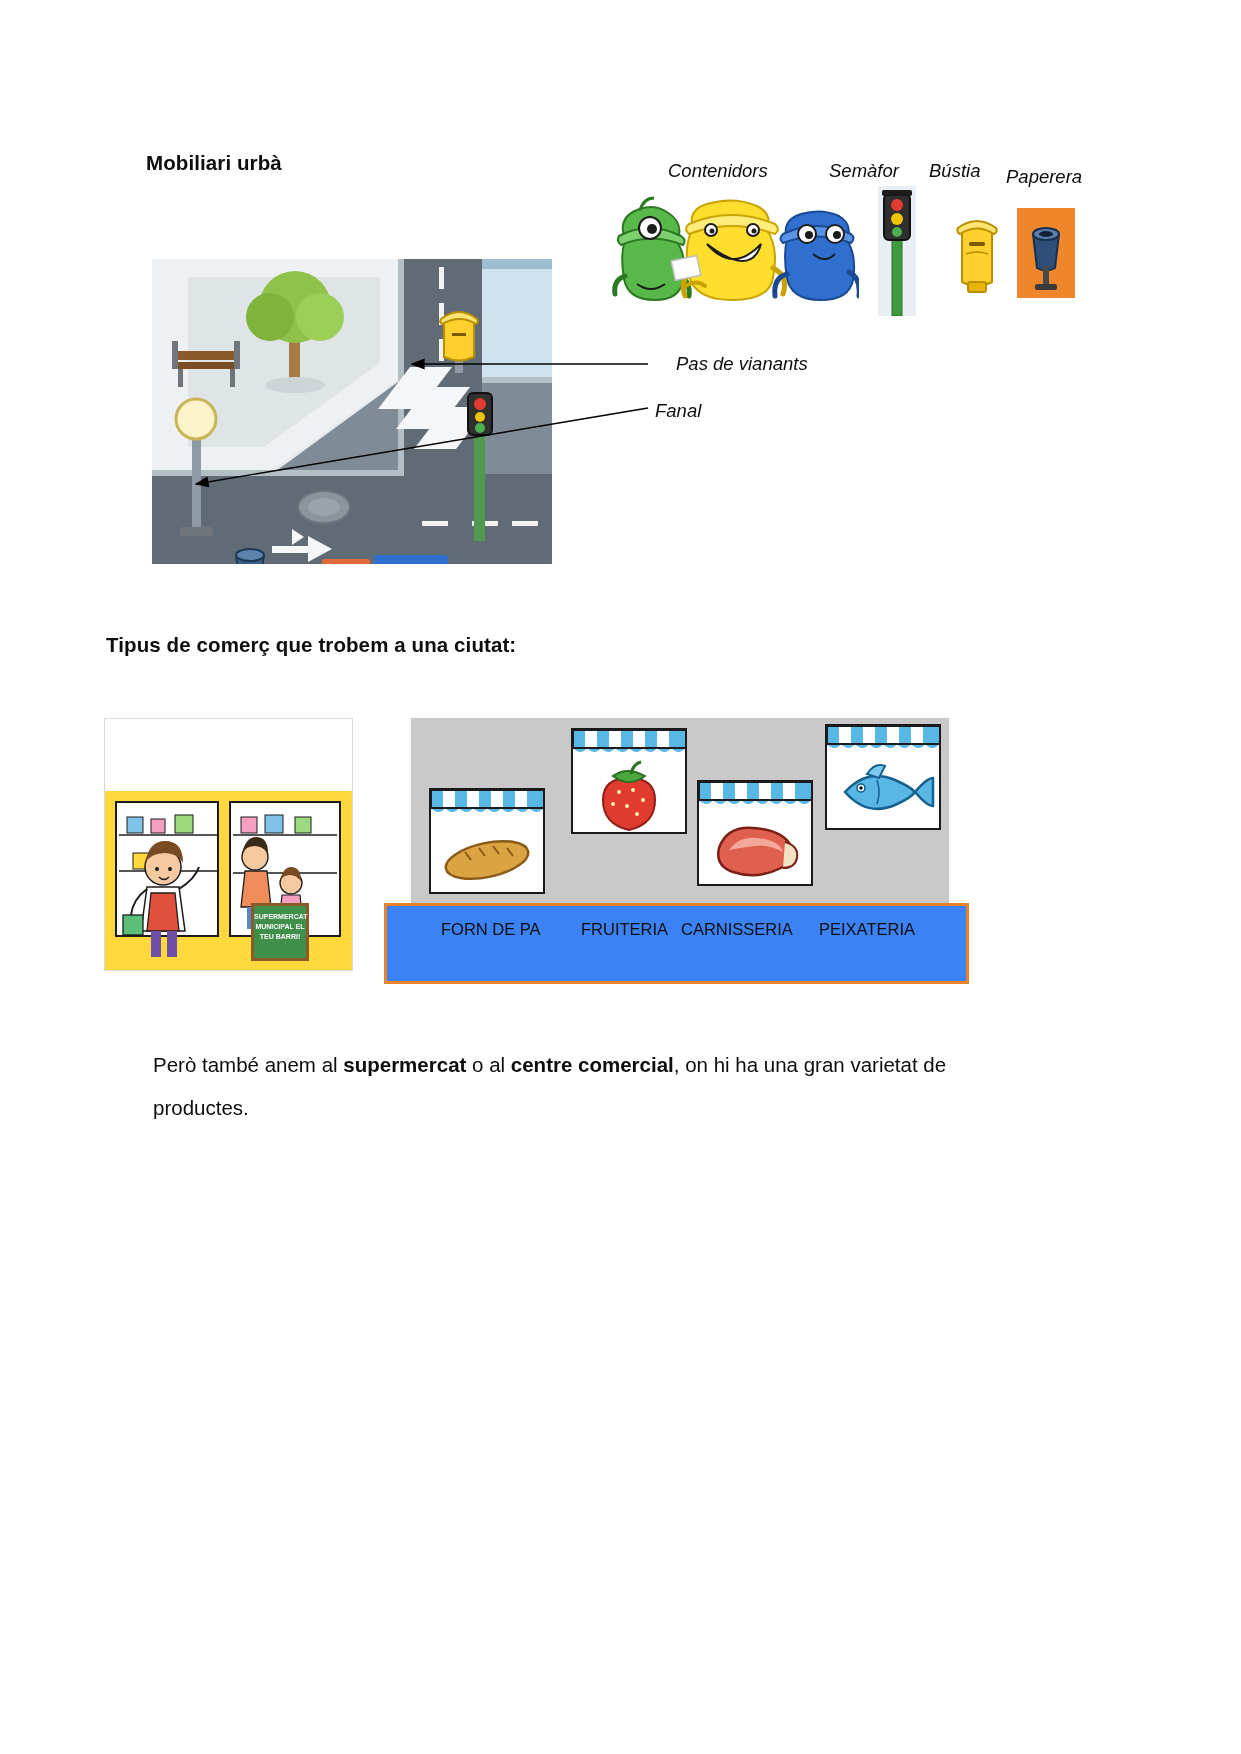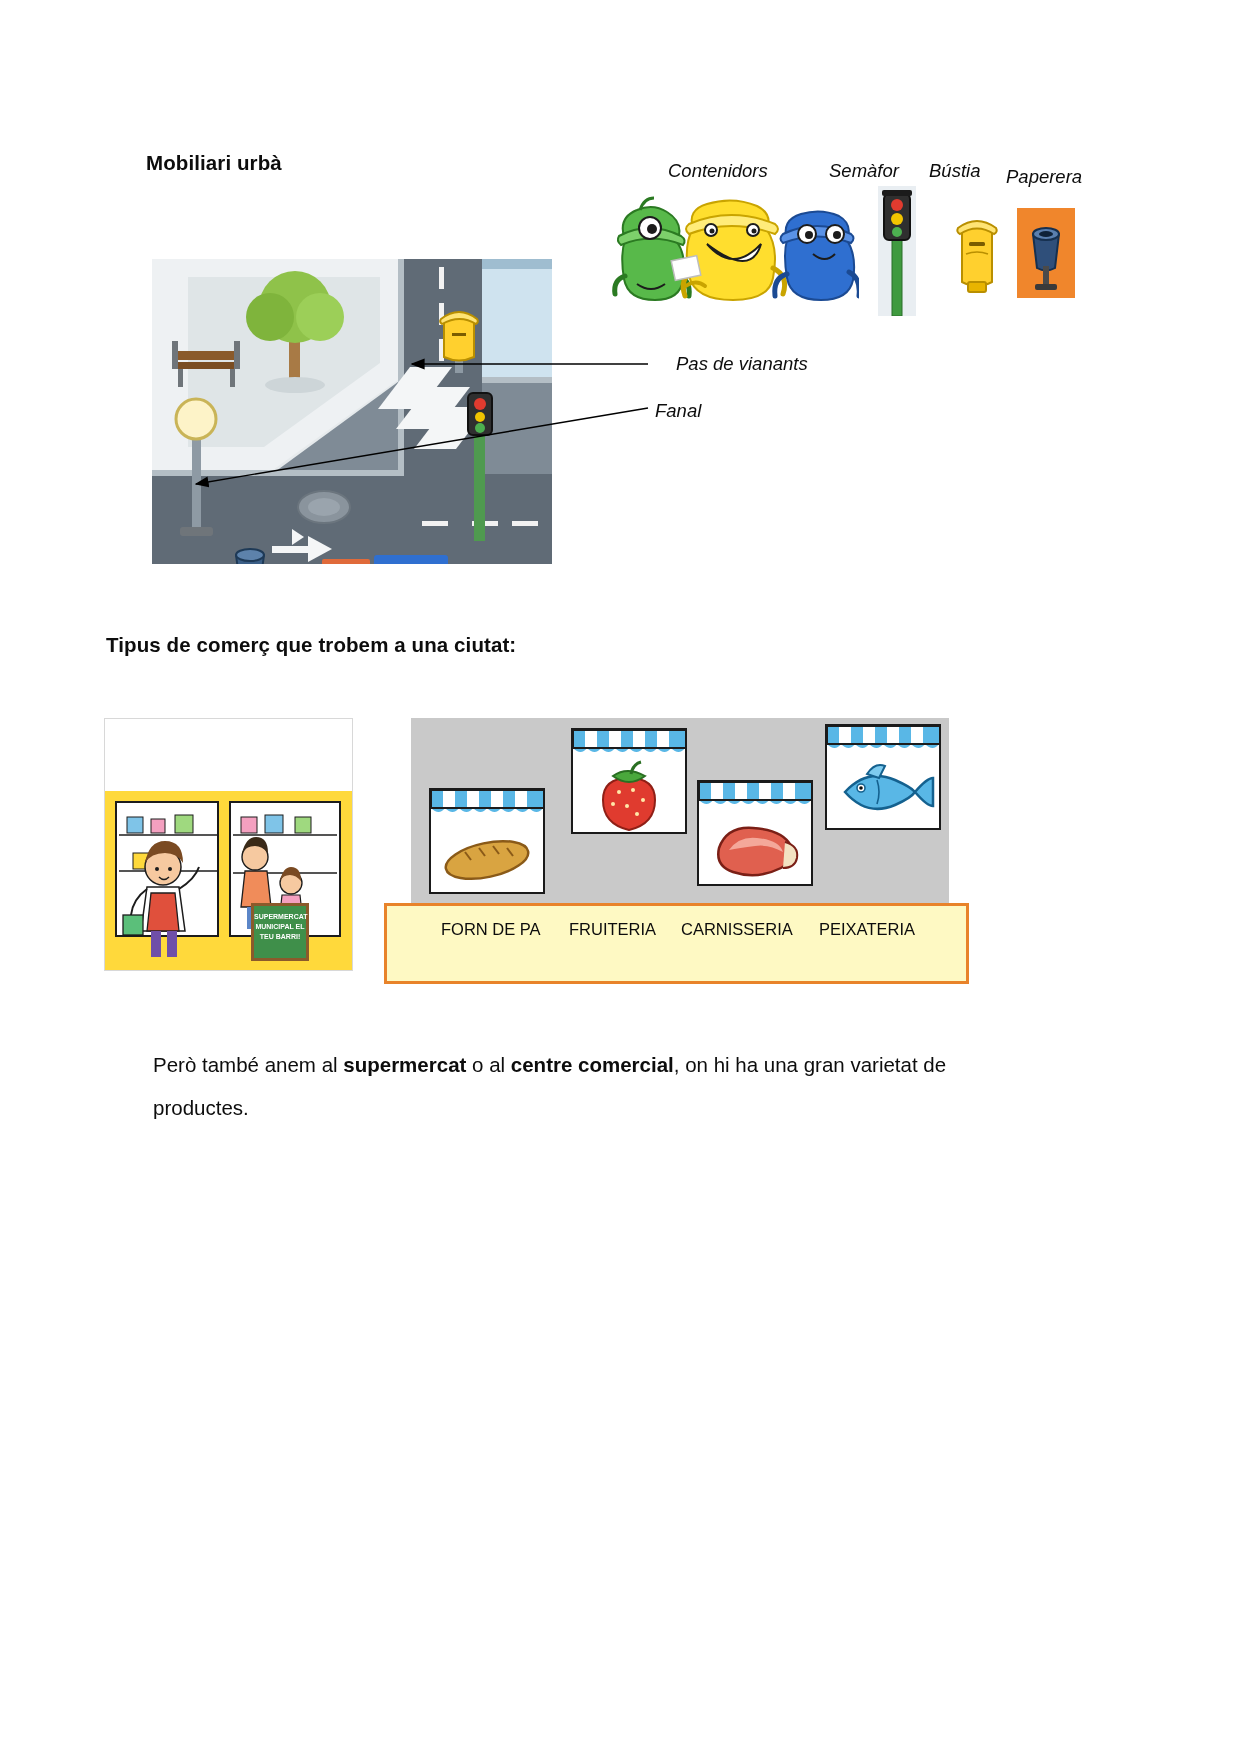--- a/index.html
+++ b/index.html
@@ -100,31 +100,31 @@
 
   
   #shop-names-box {
     position: absolute;
     left: 384px;
     top: 903px;
     width: 585px;
     height: 81px;
     border: 3px solid #e8832a;
     box-sizing: border-box;
-    background: #fef9c3;
+    background: #3b82f6;
   }
   .shop-name {
     position: absolute;
     top: 14px;
     font-size: 16.5px;
     color: #0d0d0d;
     white-space: nowrap;
   }
   #name-forn   { left: 54px; }
-  #name-fruit  { left: 182px; }
+  #name-fruit  { left: 194px; }
   #name-carn   { left: 294px; }
   #name-peix   { left: 432px; }
 
   
   #book-cover {
     position: absolute;
     left: 104px;
     top: 718px;
     width: 249px;
     height: 253px;

